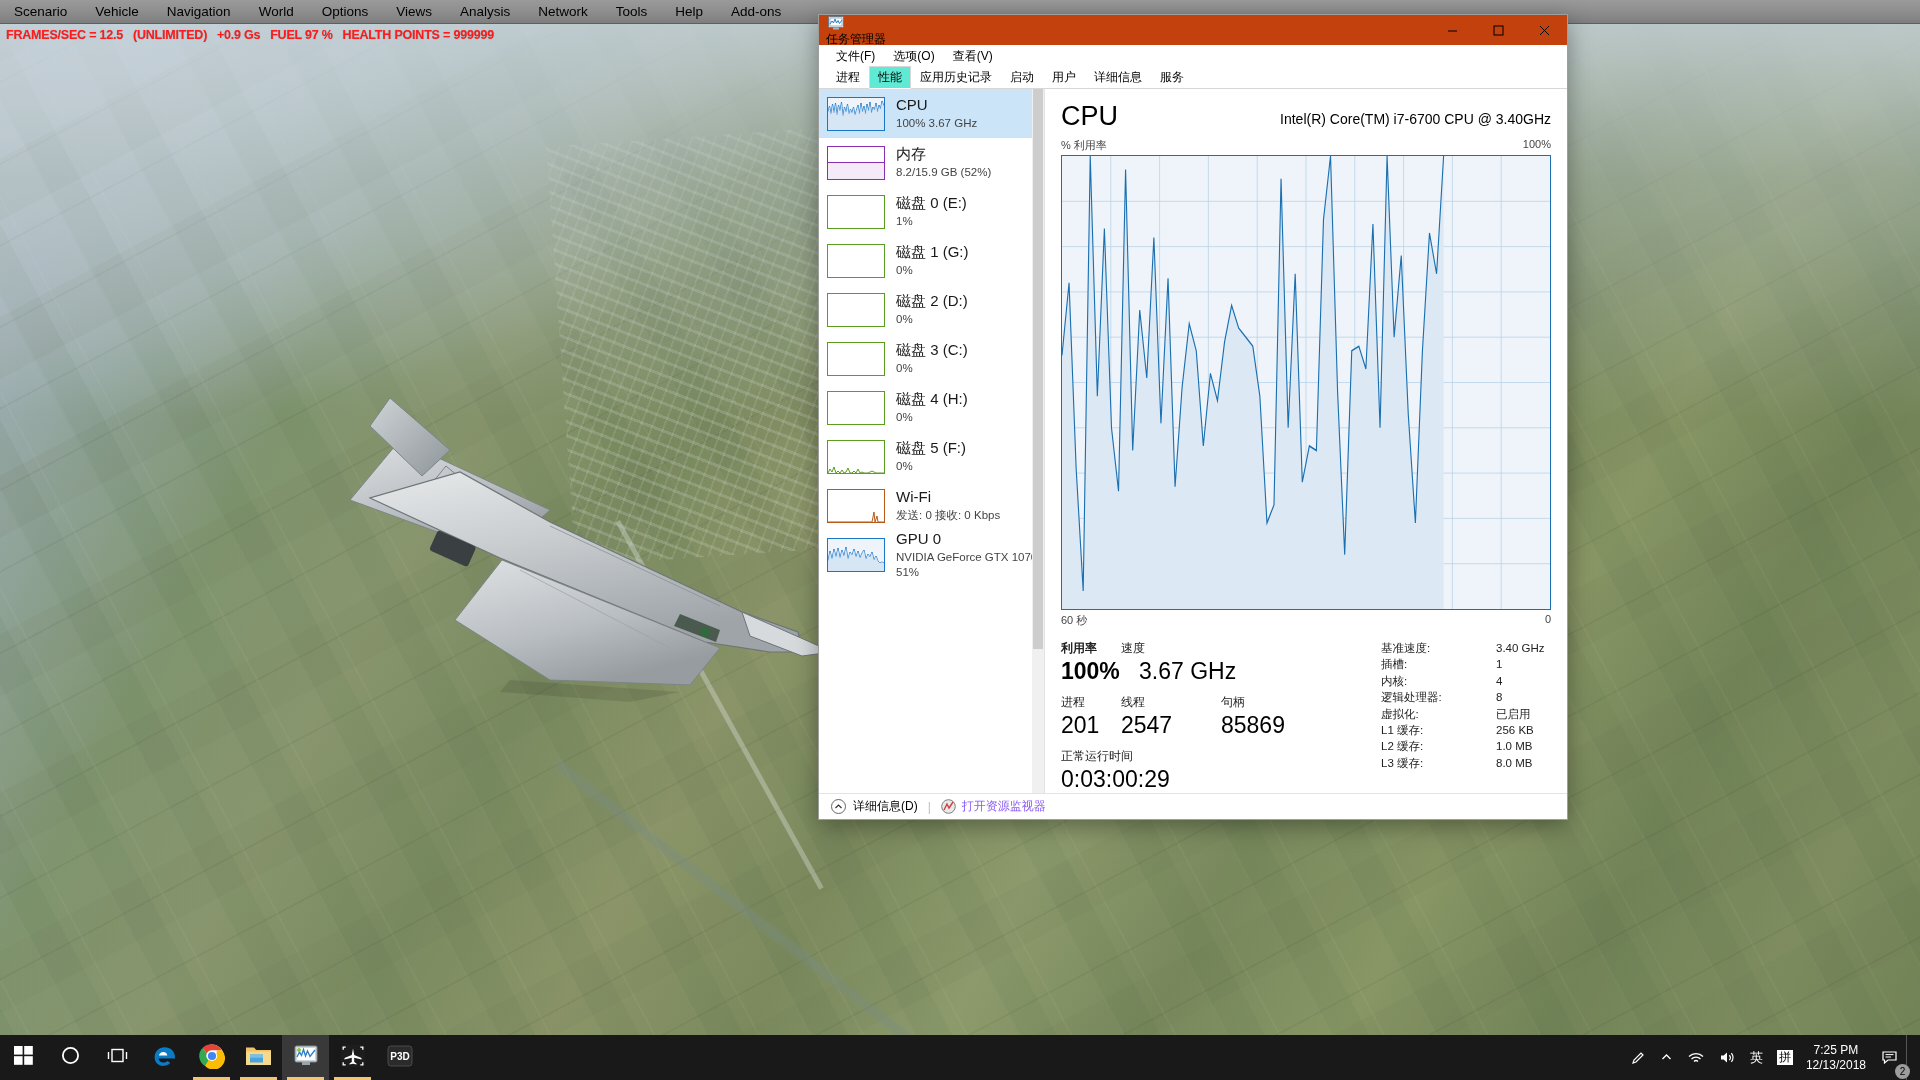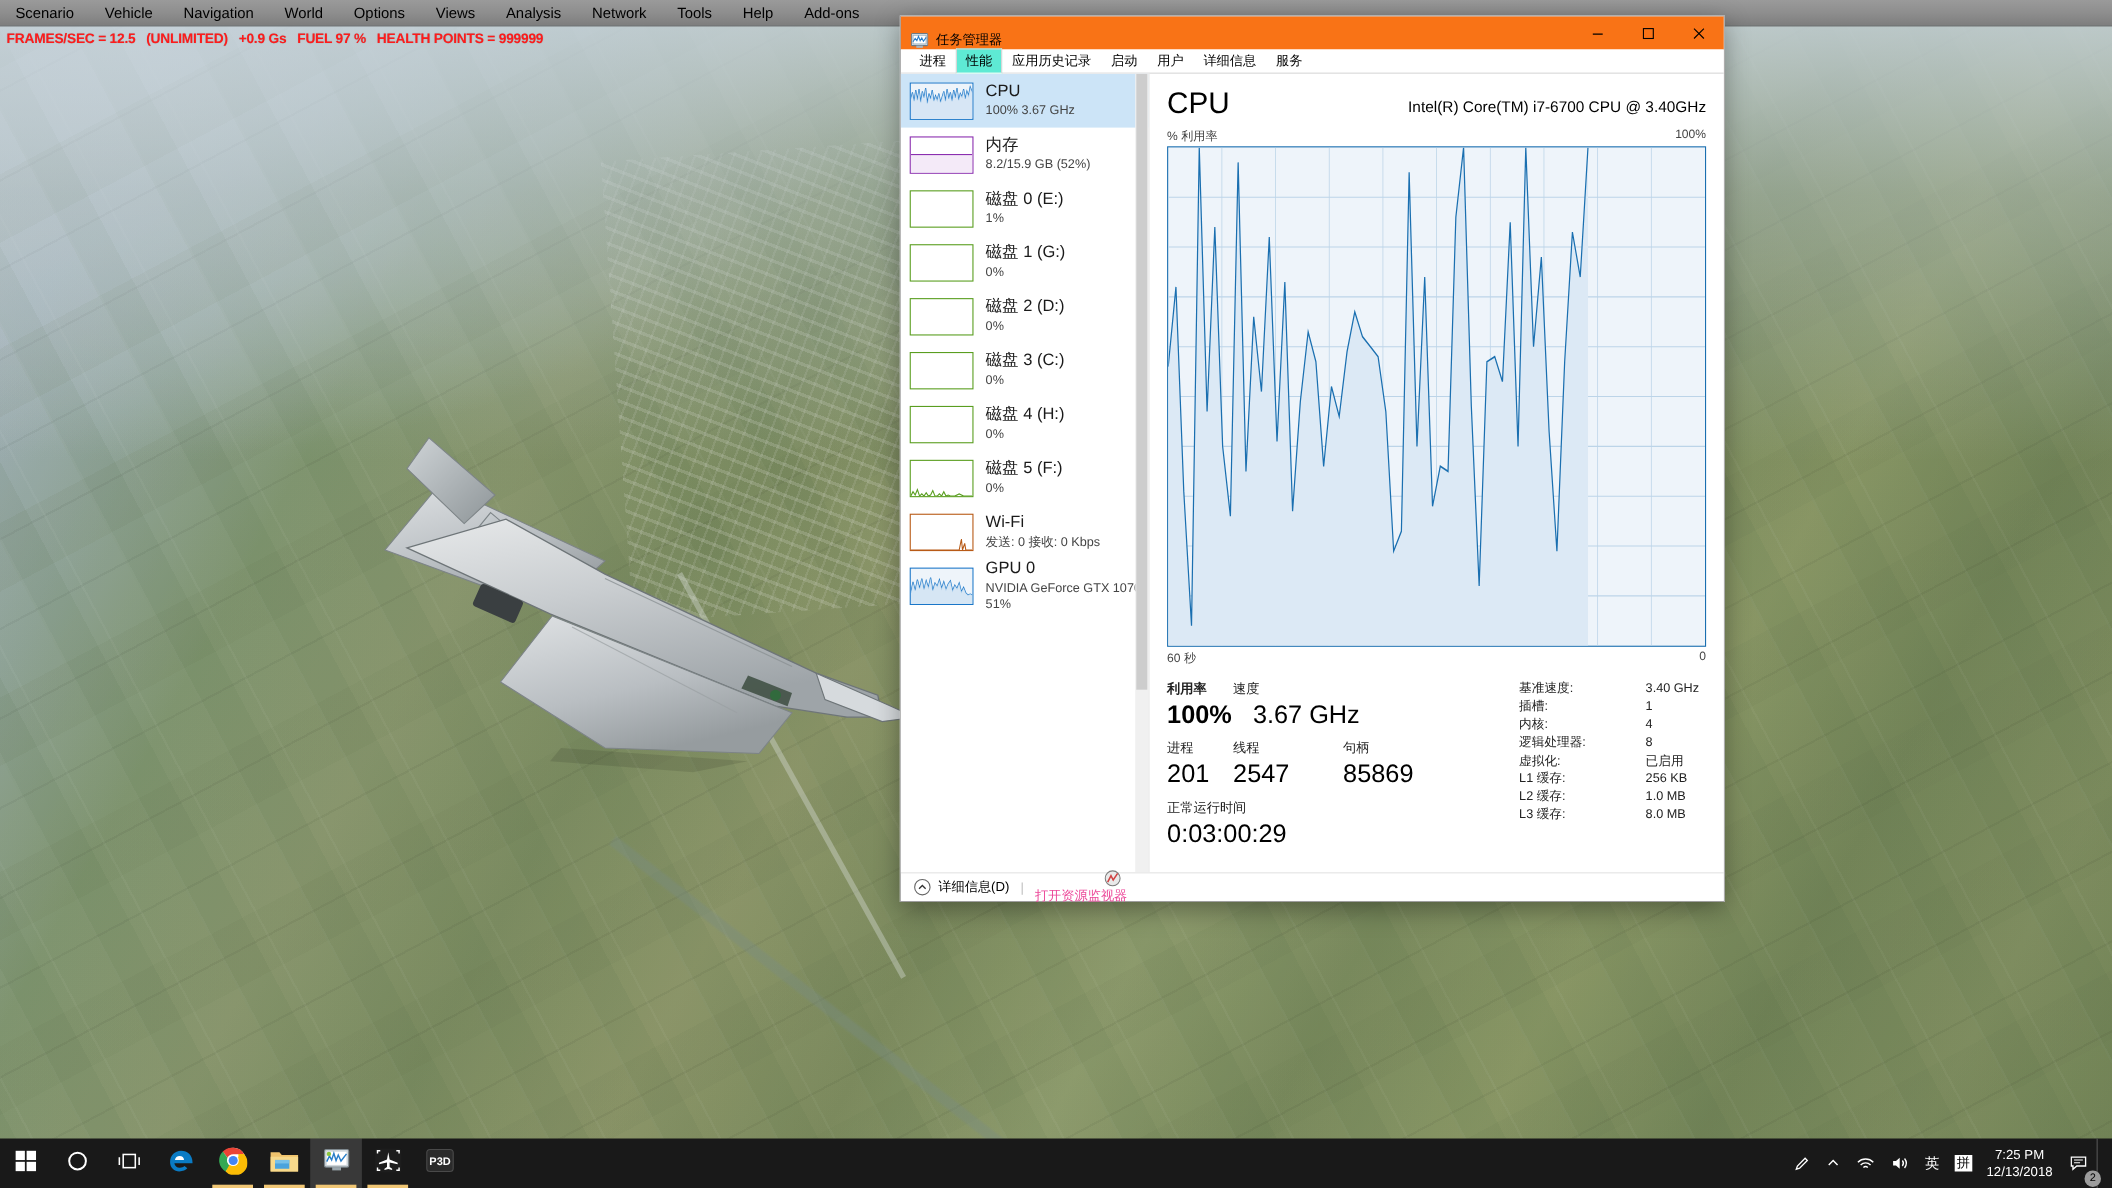--- a/index.html
+++ b/index.html
@@ -88,23 +88,24 @@
   
   #taskmgr {
     position: absolute; left: 818px; top: 14px; width: 750px; height: 806px;
     background: #ffffff;
     border: 1px solid #9e9e9e;
     box-shadow: 0 6px 22px rgba(0,0,0,0.35);
     font-size: 12px;
     color: #000;
   }
   #tm-titlebar {
-    height: 30px; background: #f97316;
-    display: flex; align-items: flex-end;
+    height: 30px; background: #c2410c;
+    display: flex; align-items: flex-start;
     position: relative;
+    flex-direction: column;
   }
   #tm-title-icon { margin-left: 9px; width: 16px; height: 16px; }
   #tm-title-text { margin-left: 7px; font-size: 12px; color: #000; }
   .winbtn {
     position: absolute; top: 0; width: 46px; height: 30px;
     display: flex; align-items: center; justify-content: center;
   }
   #btn-min { right: 92px; }
   #btn-max { right: 46px; }
   #btn-close { right: 0; }
@@ -194,21 +195,21 @@
     font-size: 12px; background: #fff; position: absolute;
     left: 0; bottom: 0; width: 100%;
   }
   #simple-info { display: flex; align-items: center; cursor: default; }
   #chev-circle {
     width: 15px; height: 15px; border-radius: 50%;
     border: 1px solid #666; display: flex; align-items: center;
     justify-content: center; margin-right: 7px;
   }
   #foot-sep { margin: 0 10px; color: #c0c0c0; }
-  #resmon { display: flex; align-items: flex-end; color: #ec4899; cursor: pointer; flex-direction: column; }
+  #resmon { display: flex; align-items: center; color: #8b5cf6; cursor: pointer; }
   #resmon-icon { width: 15px; height: 15px; margin-right: 6px; }
 
   
   #taskbar {
     position: absolute; left: 0; bottom: 0; width: 1920px; height: 45px;
     background: #191919;
     display: flex; align-items: center;
   }
   #tb-left { display: flex; align-items: center; height: 45px; }
   .tb-btn {
@@ -331,20 +332,25 @@
         </svg>
     </div>
     <div class="winbtn" id="btn-close">
       <svg width="11" height="11" viewBox="0 0 11 11">
           <line x1="1" y1="1" x2="10" y2="10" stroke="#000" stroke-width="1"></line>
           <line x1="10" y1="1" x2="1" y2="10" stroke="#000" stroke-width="1"></line>
         </svg>
     </div>
   </div>
 
+  <div id="tm-menubar">
+    <div class="tm-menu">文件(F)</div>
+    <div class="tm-menu">选项(O)</div>
+    <div class="tm-menu">查看(V)</div>
+  </div>
 
   <div id="tm-tabs">
     <div class="tm-tab">进程</div>
     <div class="tm-tab active">性能</div>
     <div class="tm-tab">应用历史记录</div>
     <div class="tm-tab">启动</div>
     <div class="tm-tab">用户</div>
     <div class="tm-tab">详细信息</div>
     <div class="tm-tab">服务</div>
   </div>

